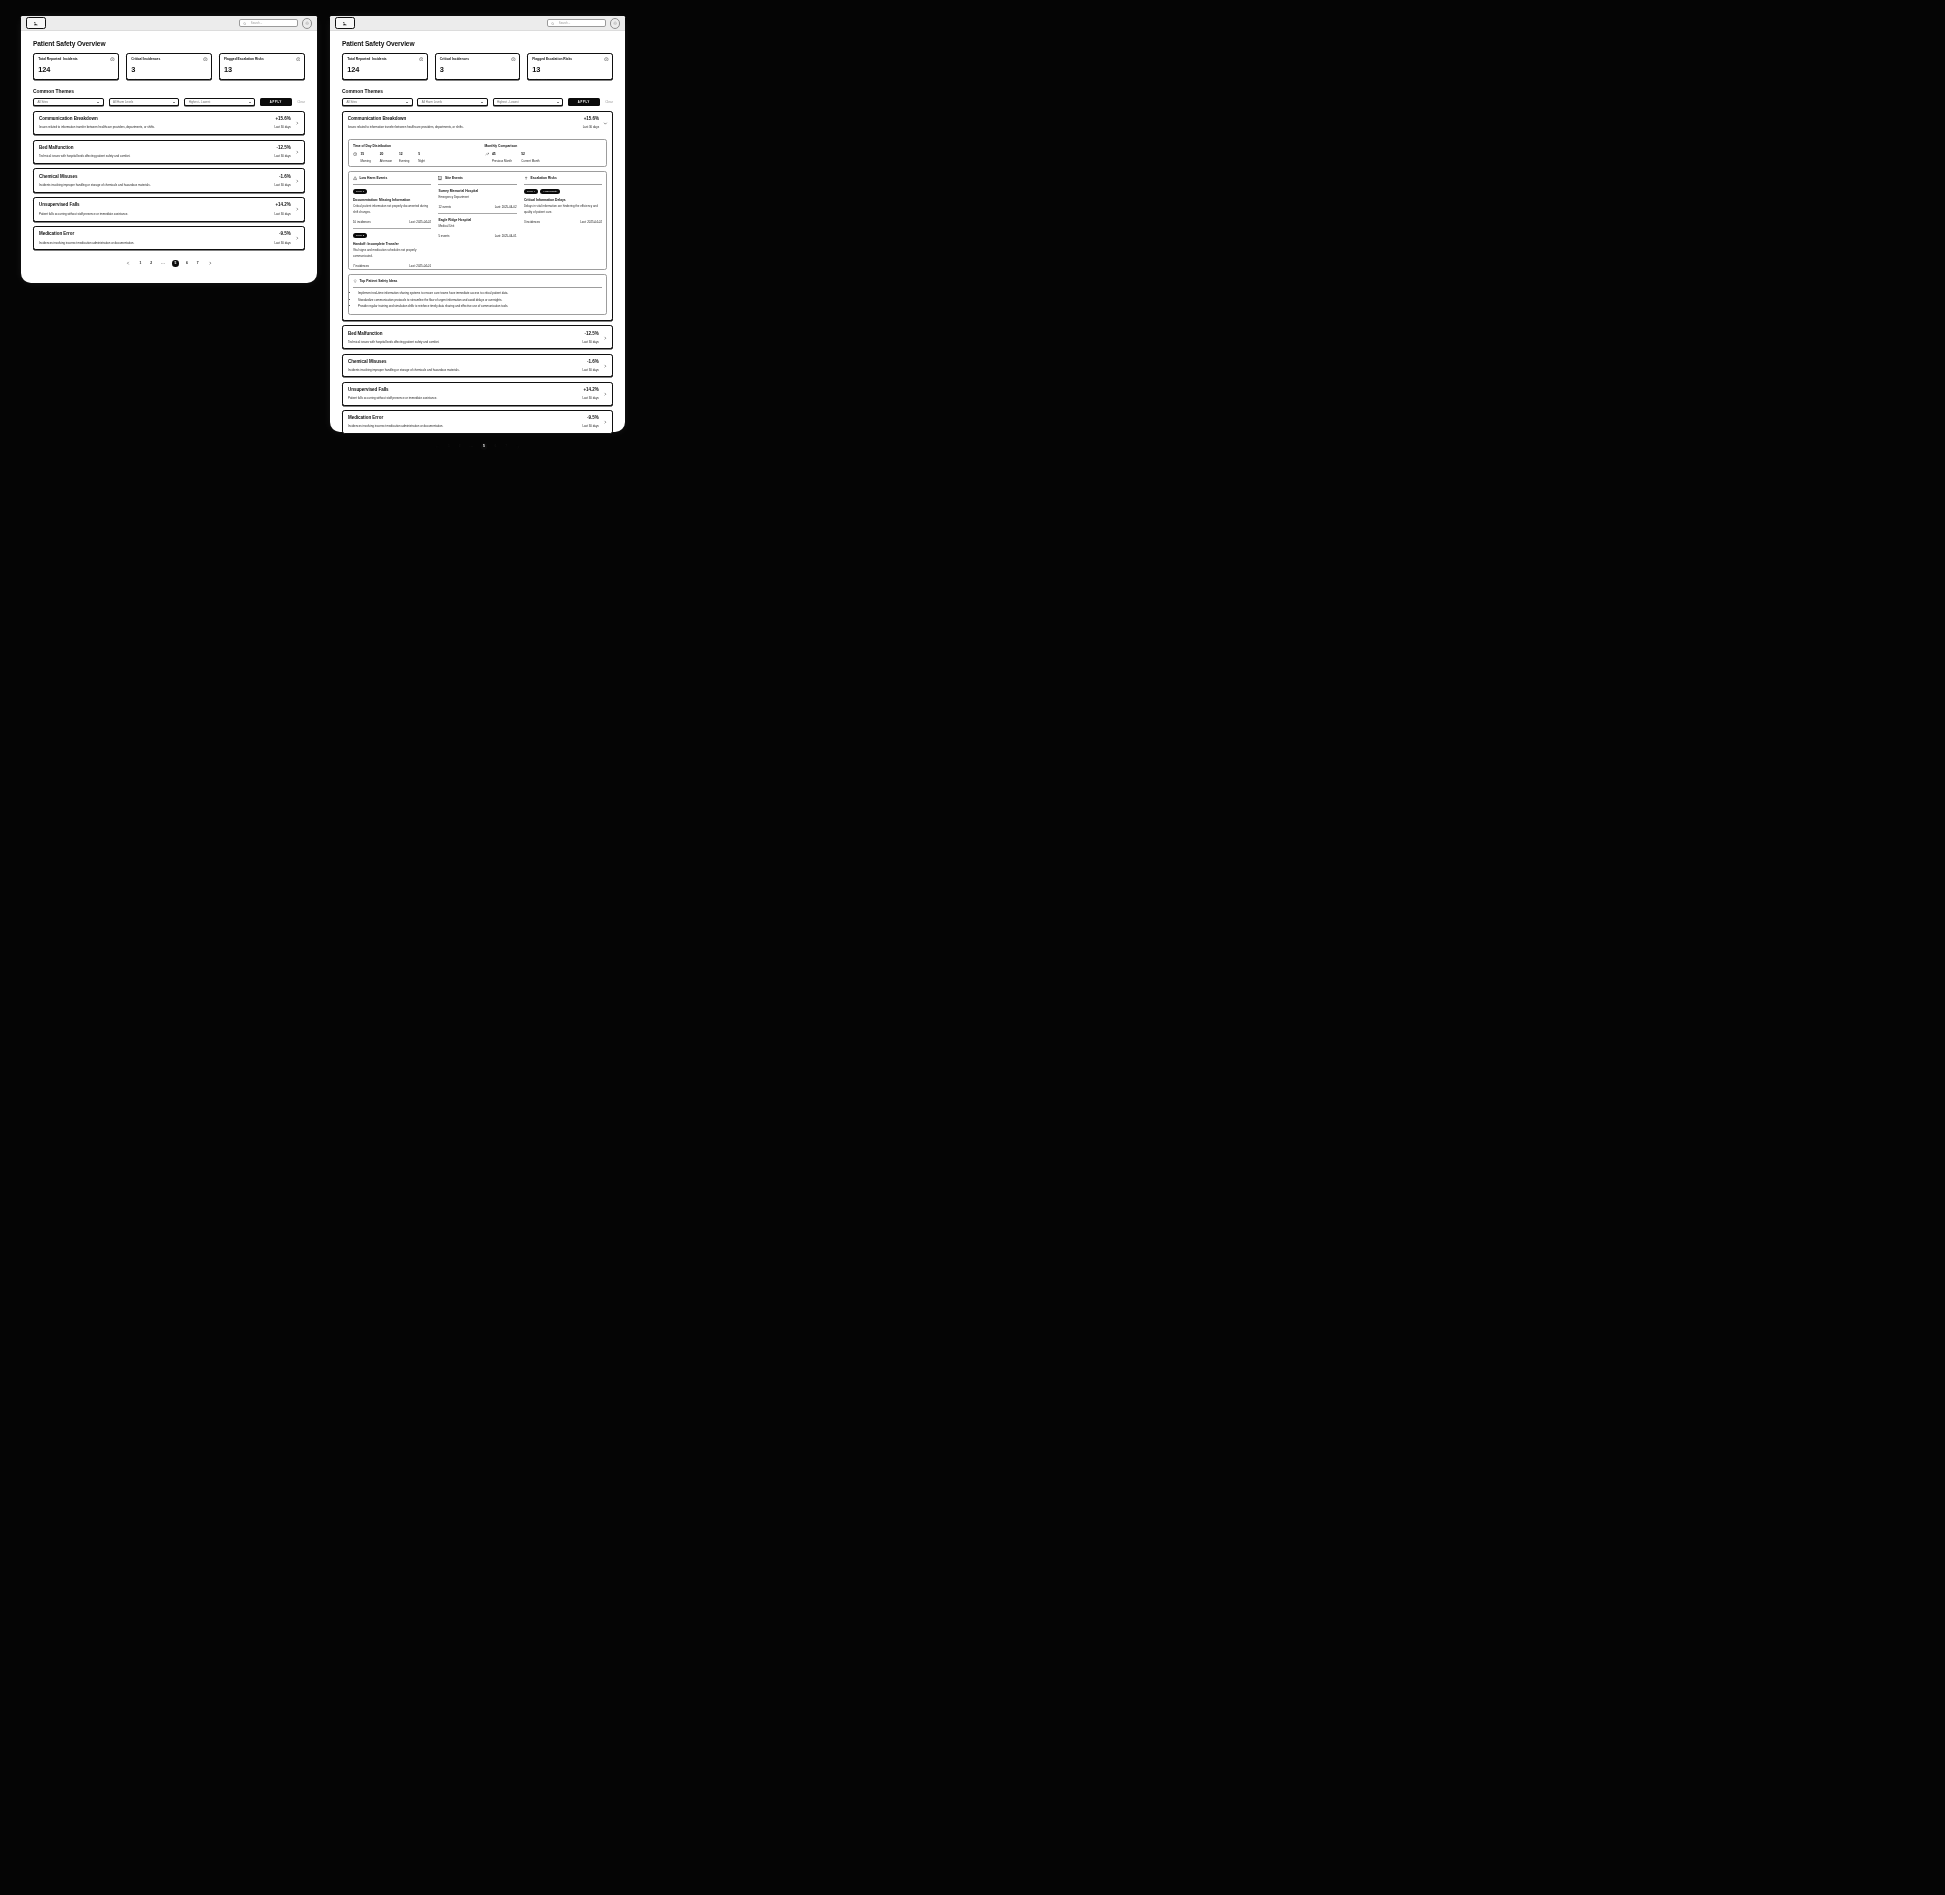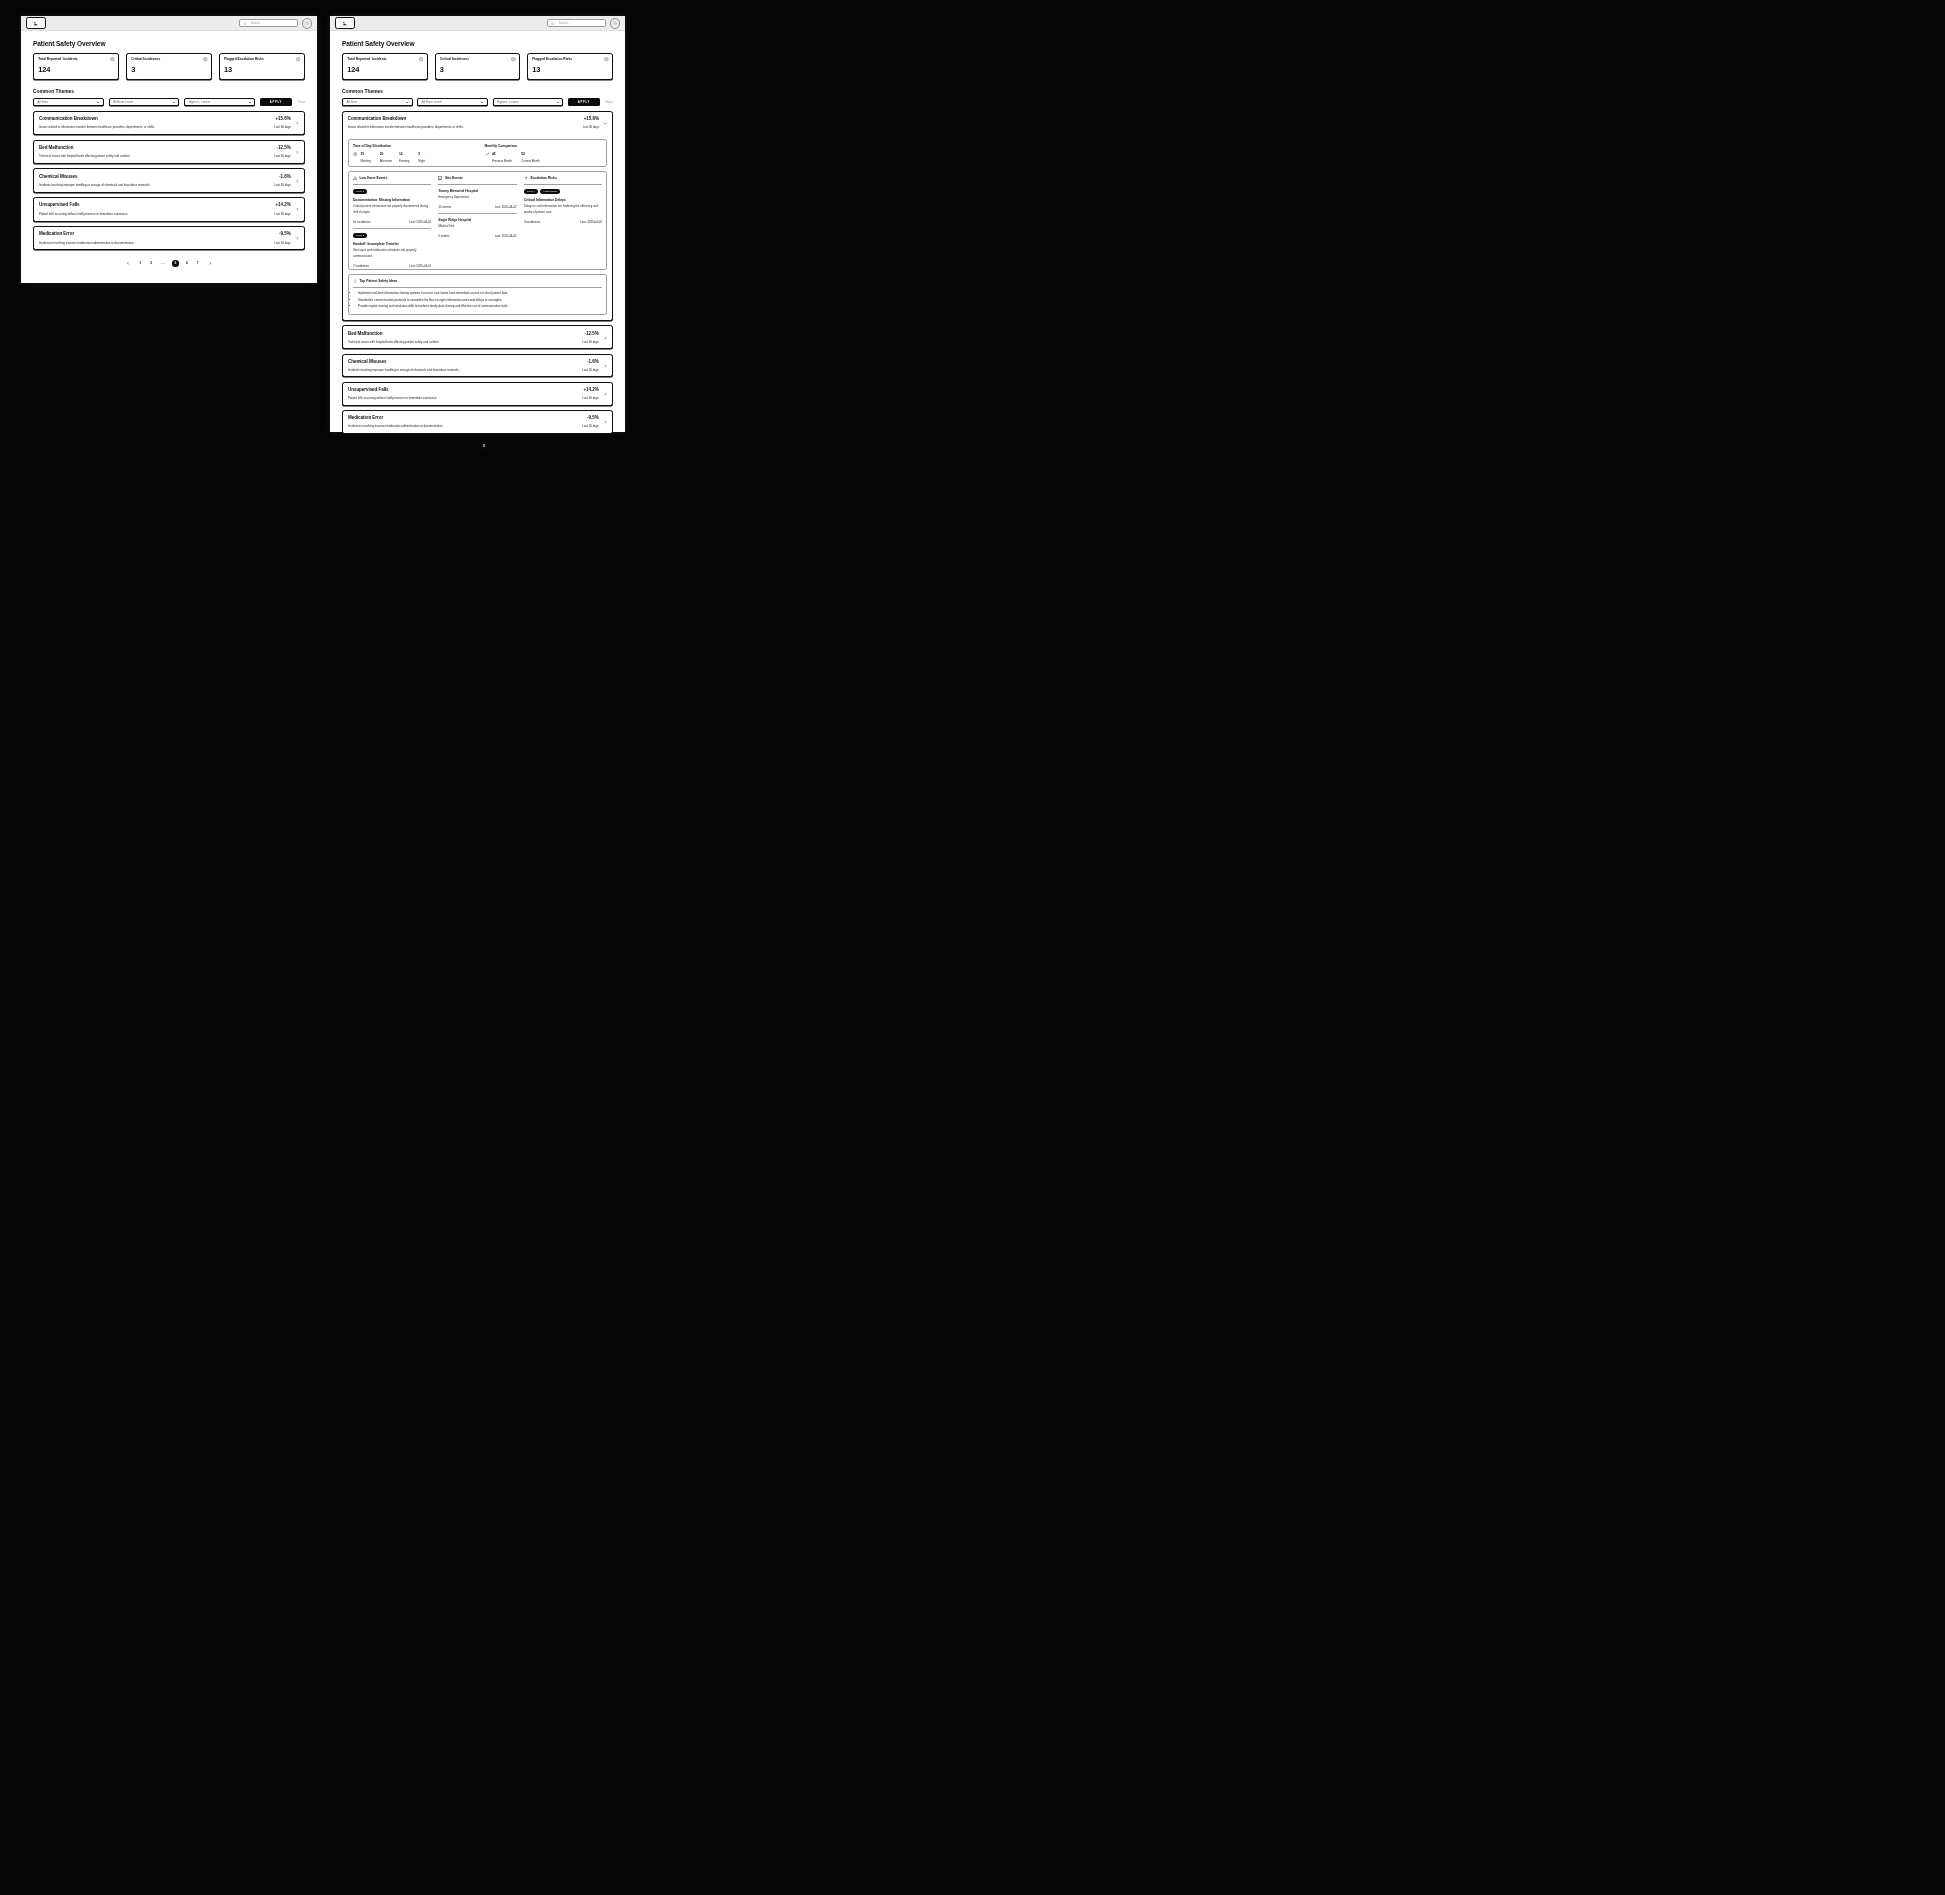--- a/index.html
+++ b/index.html
@@ -3,21 +3,21 @@
 <meta charset="utf-8">
 <style>
   html,body{margin:0;padding:0;}
   body{
     width:647px;height:474px;position:relative;overflow:hidden;
     background:#050505;
     font-family:"Liberation Sans","DejaVu Sans",sans-serif;
     color:#101010;
   }
   .panel{
-    position:absolute;background:#ffffff;border-radius:0;
+    position:absolute;background:#ffffff;border-radius:10px;
     box-shadow:0 0 8.6px rgba(255,255,255,.07),0 0 0.8px rgba(255,255,255,.15);
   }
   #panel-left{left:21px;top:16.3px;width:296px;height:267px;}
   #panel-right{left:330px;top:16.3px;width:295px;height:416px;}
 
   
   .topbar{height:14px;background:#ececec;border-bottom:0.4px solid #dcdcdc;
     display:flex;align-items:center;justify-content:space-between;padding:0 4.7px;
     border-radius:1.2px 1.2px 0 0;}
   .logo-btn{width:18px;height:9.7px;background:#f7f7f7;border:0.8px solid #0f0f0f;border-radius:2.3px;

